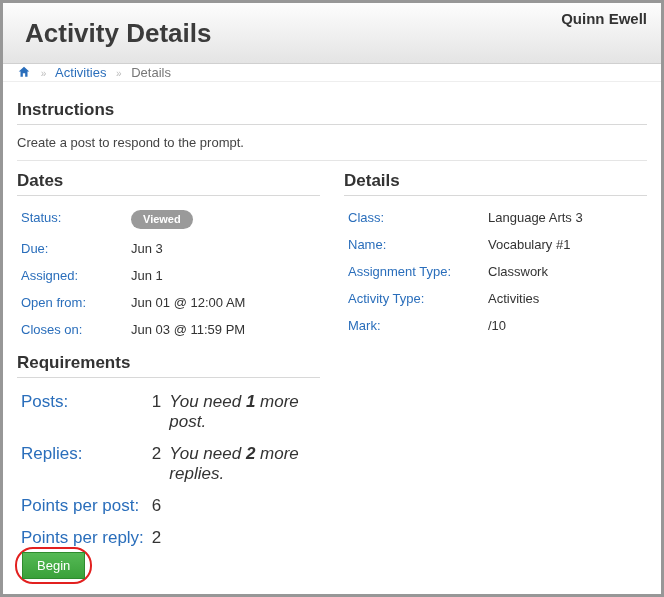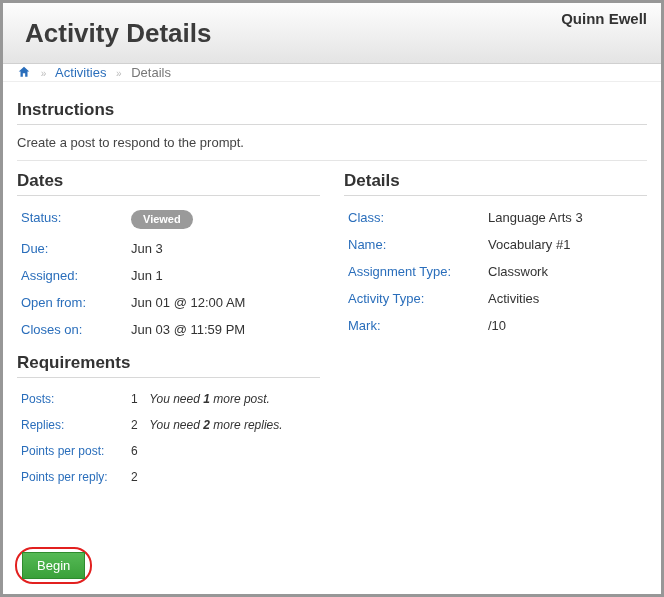--- a/index.html
+++ b/index.html
@@ -78,21 +78,21 @@
     display: inline-block;
     background: #9a9a9a;
     color: #fff;
     font-size: 11px;
     font-weight: bold;
     padding: 3px 12px;
     border-radius: 10px;
     line-height: 1.2;
   }
 
-  .req-row td { padding: 6px 4px; font-size: 12px; }
+  .req-row td { padding: 6px 4px; font-size: 17px; }
   .req-need { font-style: italic; color: #333; padding-left: 18px; margin-top: 40px; }
   .req-need .n { font-weight: bold; font-style: italic; }
 
   .begin-wrap {
     position: absolute;
     left: 12px;
     bottom: 10px;
   }
   .begin-ring {
     border: 2px solid #e2201f;

